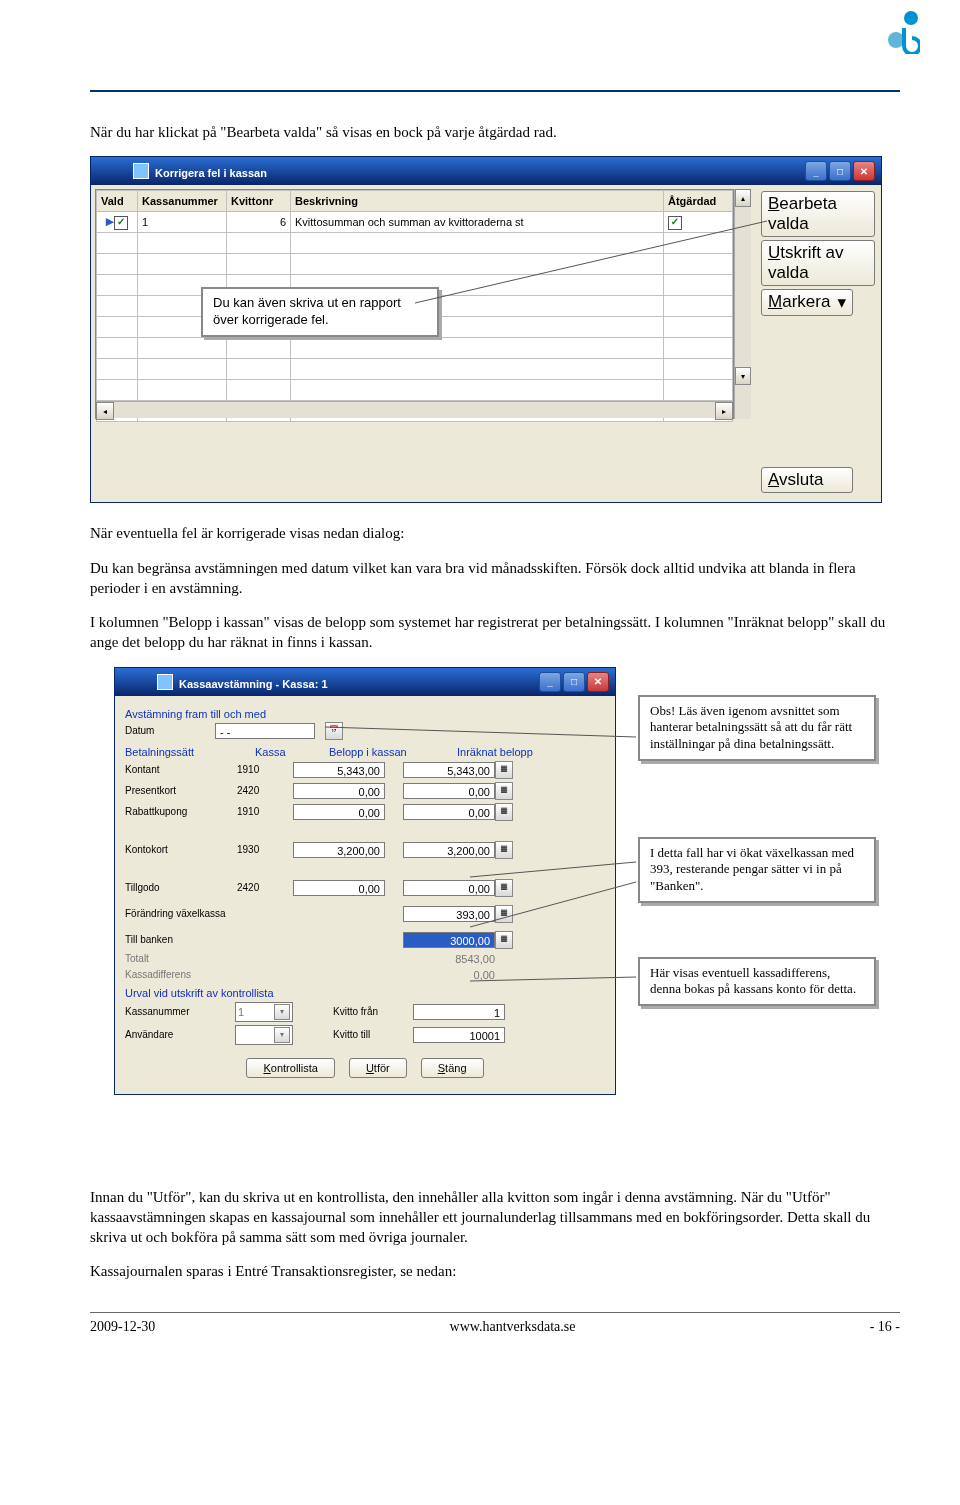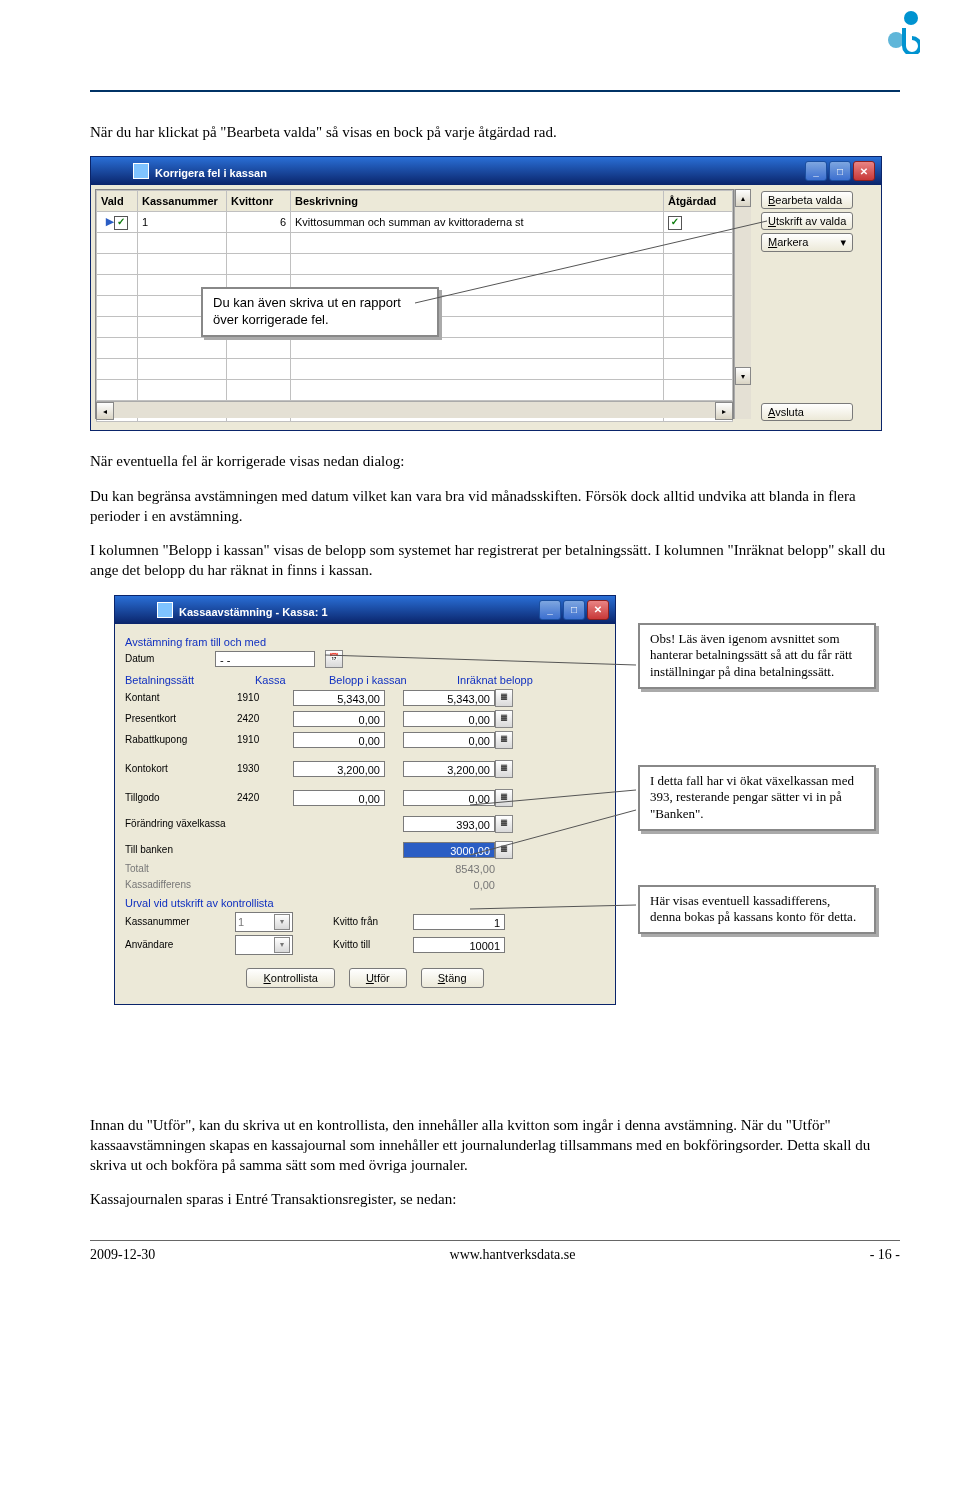--- a/index.html
+++ b/index.html
@@ -10,21 +10,21 @@
   .callout { border:2px solid #888; background:#fff; padding:6px 10px; font-size:13px; box-shadow:3px 3px 0 #aaa; width:214px; line-height:1.3;}
   .callout-right { position:absolute; }
   
   .win { font-family: Tahoma, Arial, sans-serif; font-size:11px; background:#ece9d8; border:1px solid #0a246a; position:relative; }
   .titlebar { background: linear-gradient(to bottom,#2a6fd6,#0a246a); color:#fff; padding:4px 6px; font-weight:bold; display:flex; align-items:center; justify-content:space-between;}
   .titlebar .t-left { display:flex; align-items:flex-end; gap:6px;margin-left:36px;}
   .titlebar .ticon { width:14px; height:14px; background:#7fc3ff; border:1px solid #fff; }
   .winbtns { display:flex; gap:2px;}
   .winbtn { width:20px; height:18px; background:linear-gradient(#7ea6e0,#3c6fcf); border:1px solid #1b4fa0; border-radius:3px; color:#fff; font-size:10px; display:flex; align-items:center; justify-content:center;}
   .winbtn.close { background:linear-gradient(#e98484,#c83838); border-color:#8a1f1f;}
-  .btn { background:linear-gradient(#fff,#ece9d8); border:1px solid #7a7a7a; border-radius:3px; padding:2px 6px; font-size:11px; min-width:92px; text-align:left; display:block; margin-bottom:3px;}
+  .btn { background:linear-gradient(#fff,#ece9d8); border:1px solid #7a7a7a; border-radius:3px; padding:2px 6px; font-size:17px; min-width:92px; text-align:left; display:block; margin-bottom:3px;}
   .btn u { text-decoration: underline; }
   .grid-head { background:#ece9d8; border-bottom:1px solid #888; }
   table.tbl { border-collapse:collapse; width:100%; font-size:11px; background:#fff;}
   table.tbl td, table.tbl th { border:1px solid #c0c0c0; padding:2px 4px; text-align:left; height:16px; }
   .chk { width:12px; height:12px; border:1px solid #555; display:inline-block; text-align:center; line-height:10px; font-size:10px; color:#0a7a0a; font-weight:bold; }
   .scrollbar-v { width:16px; background:#e4e0d4; border-left:1px solid #aaa;}
   .sb-btn { height:16px; background:linear-gradient(#fefefe,#d9d4c4); border:1px solid #888; font-size:8px; display:flex; align-items:center; justify-content:center;}
   
   .label { color:#000; font-size:10px; }
   .section-hdr { color:#1030c0; font-weight:normal; font-size:11px; margin:6px 0 2px 0;}
@@ -235,21 +235,21 @@
               <span class="calcbtn">▦</span>
             </div>
             <div style="display: flex; align-items: center; margin: 3px 0px;">
               <span class="label" style="width:112px;">Rabattkupong</span>
               <span class="label" style="width:56px;">1910</span>
               <span class="input" style="width:92px;">0,00</span>
               <span style="width:18px;"></span>
               <span class="input" style="width:92px;">0,00</span>
               <span class="calcbtn">▦</span>
             </div>
-            <div style="display: flex; align-items: center; margin: 11px 0px;">
+            <div style="display: flex; align-items: center; margin: 20px 0px;">
               <span class="label" style="width:112px;">Kontokort</span>
               <span class="label" style="width:56px;">1930</span>
               <span class="input" style="width:92px;">3,200,00</span>
               <span style="width:18px;"></span>
               <span class="input" style="width:92px;">3,200,00</span>
               <span class="calcbtn">▦</span>
             </div>
             <div style="display: flex; align-items: center; margin: 3px 0px;">
               <span class="label" style="width:112px;">Tillgodo</span>
               <span class="label" style="width:56px;">2420</span>

